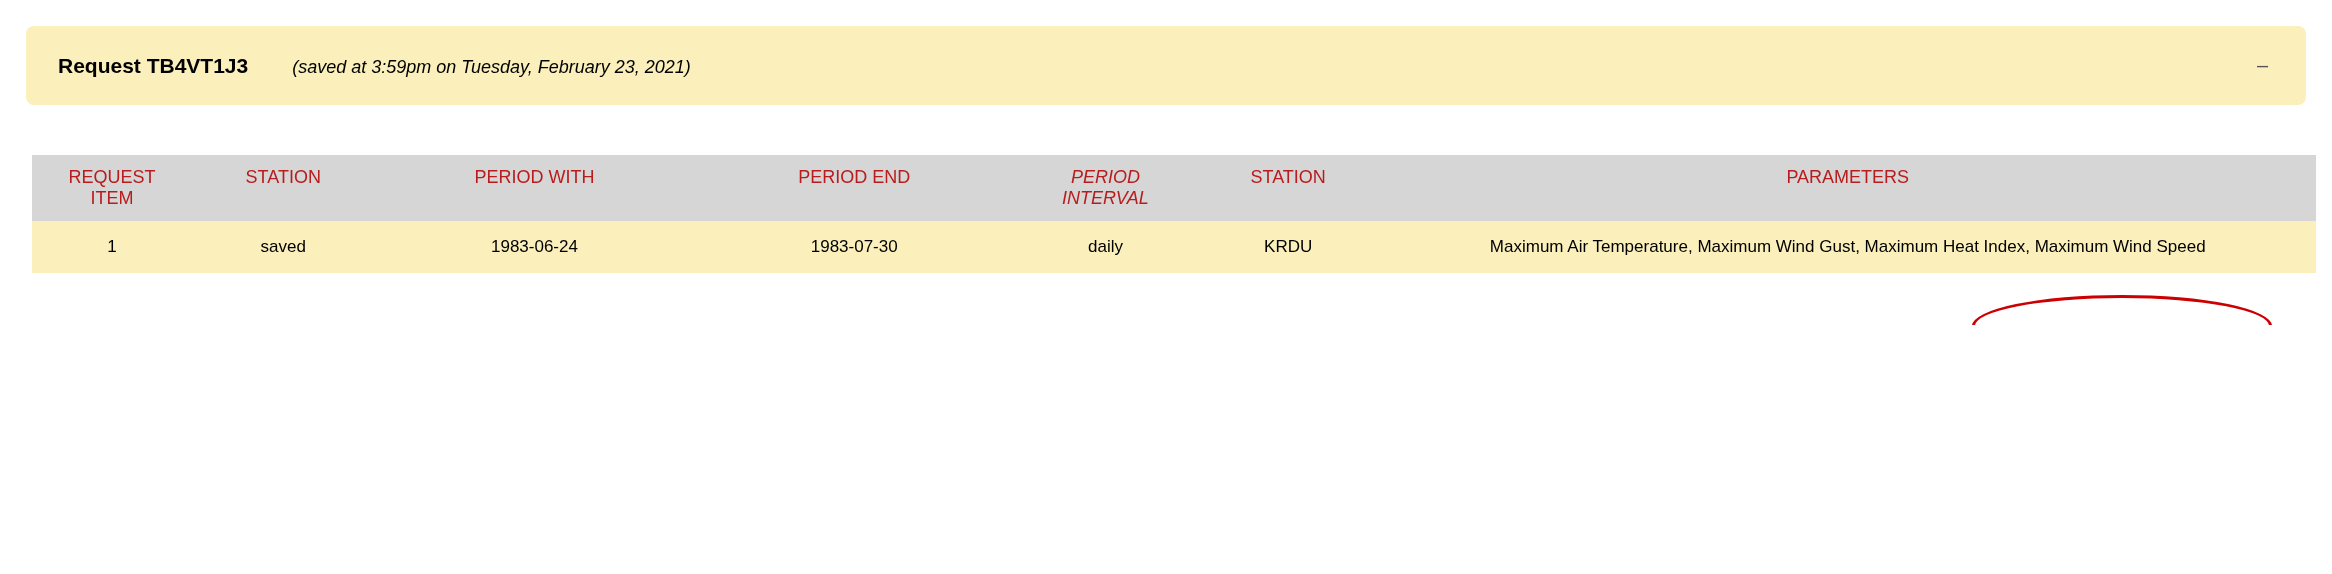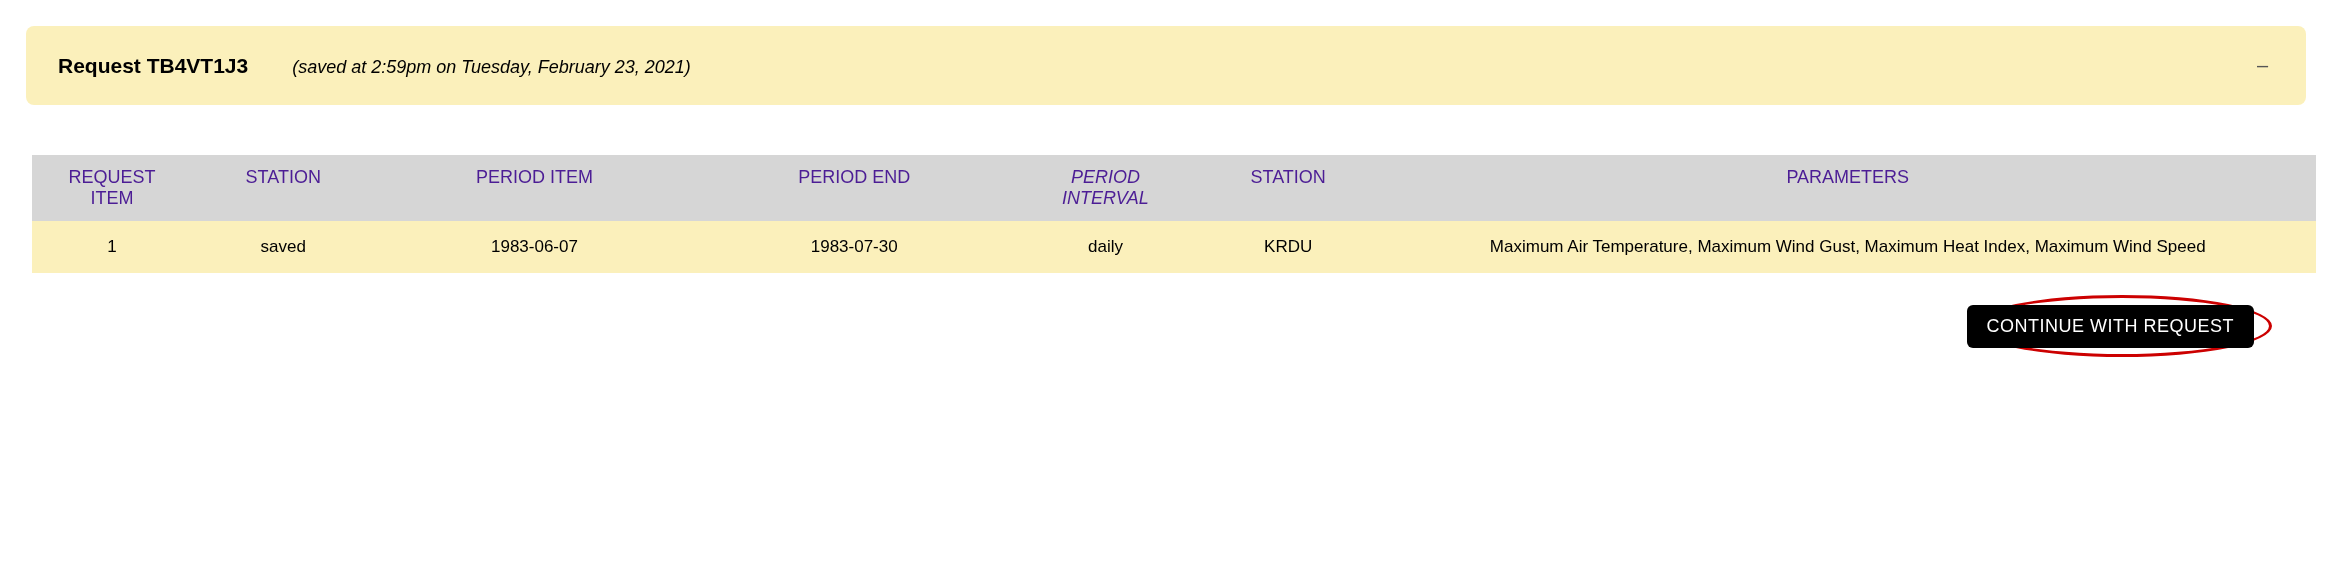--- a/index.html
+++ b/index.html
@@ -47,21 +47,21 @@
       border-collapse: collapse;
       margin: 0 8px;
       margin-bottom: 30px;
     }
     .request-table thead tr {
       background: #d6d6d6;
     }
     .request-table th {
       font-size: 18px;
       font-weight: 400;
-      color: #4c1d95;
+      color: #b91c1c;
       padding: 12px 24px;
       text-align: center;
       vertical-align: top;
     }
     .request-table tbody tr {
       background: #fbf0bb;
     }
     .request-table td {
       font-size: 17px;
       font-weight: 400;
@@ -107,46 +107,45 @@
       z-index: 1;
       pointer-events: none;
     }
   </style>
 </head>
 <body>
 
 <div class="request-header">
   <div class="request-header-left">
     <span class="request-title">Request TB4VT1J3</span>
-    <span class="request-saved">(saved at 2:59pm on Tuesday, February 23, 2021)</span>
+    <span class="request-saved">(saved at 3:59pm on Tuesday, February 23, 2021)</span>
   </div>
   <span class="collapse-icon">–</span>
 </div>
 
 <table class="request-table">
   <thead>
     <tr>
       <th class="col-item">REQUEST ITEM</th>
       <th class="col-status">STATION</th>
-      <th class="col-pstart">PERIOD ITEM</th>
+      <th class="col-pstart">PERIOD WITH</th>
       <th class="col-pend">PERIOD END</th>
       <th class="col-pint">PERIOD INTERVAL</th>
       <th class="col-station">STATION</th>
       <th class="col-params">PARAMETERS</th>
     </tr>
   </thead>
   <tbody>
     <tr>
       <td>1</td>
       <td>saved</td>
-      <td>1983-06-07</td>
+      <td>1983-06-24</td>
       <td>1983-07-30</td>
       <td>daily</td>
       <td>KRDU</td>
       <td>Maximum Air Temperature, Maximum Wind Gust, Maximum Heat Index, Maximum Wind Speed</td>
     </tr>
   </tbody>
 </table>
 
 <div class="button-row">
   <div class="highlight-ellipse"></div>
-  <button class="continue-button">CONTINUE WITH REQUEST</button>
 </div>
 
 </body></html>

